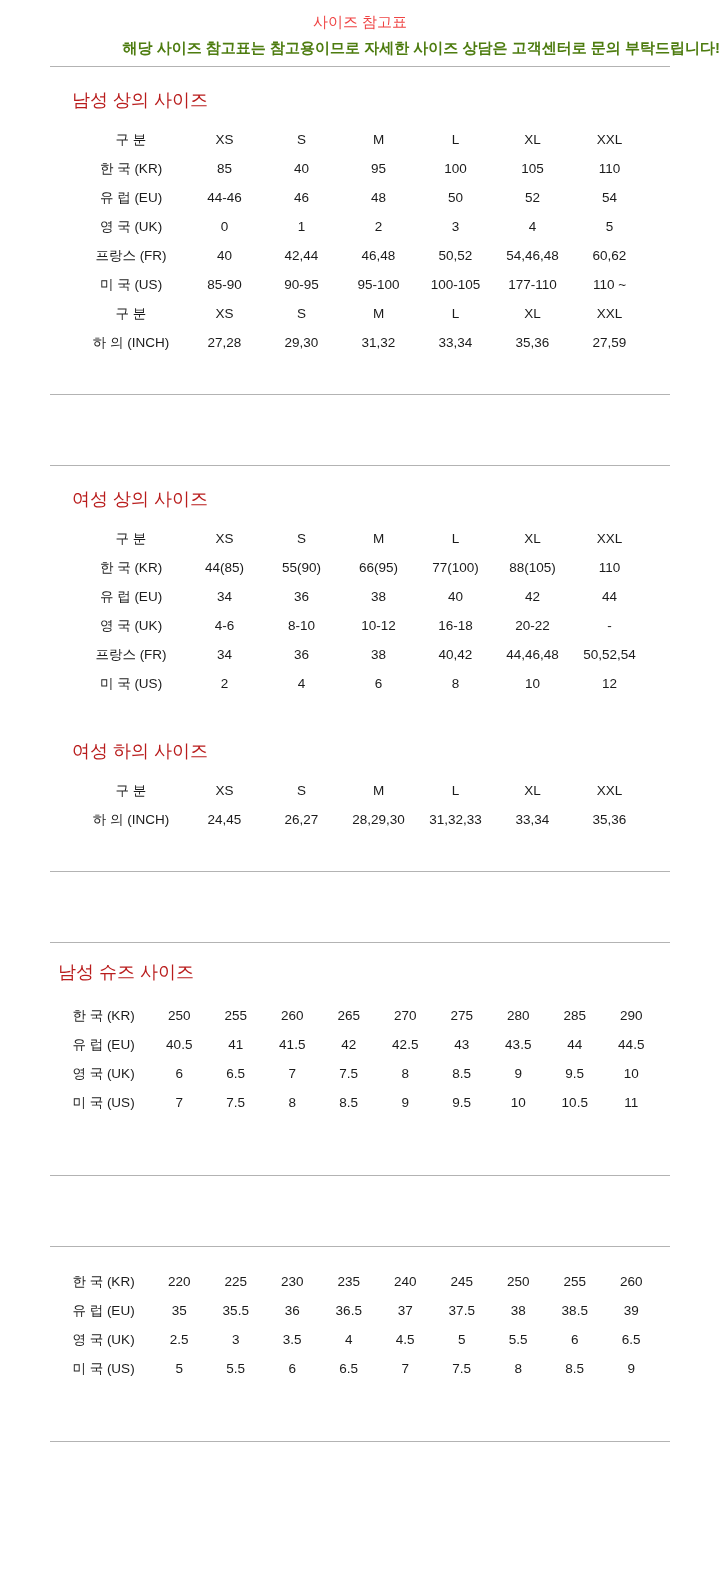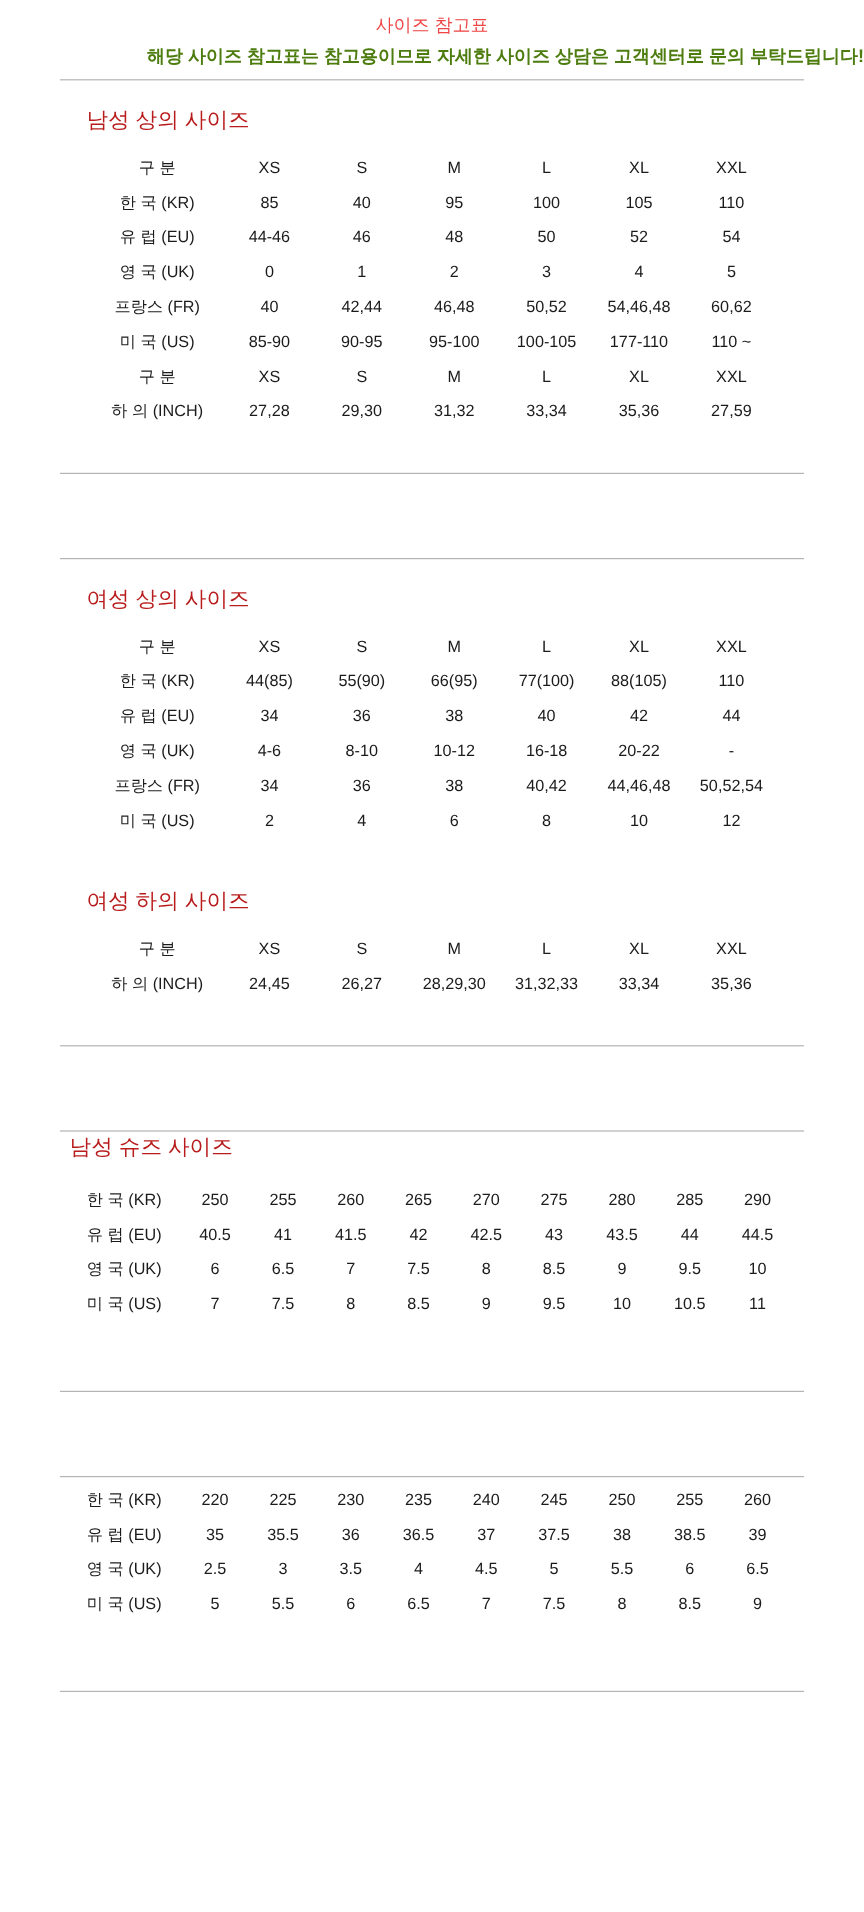--- a/index.html
+++ b/index.html
@@ -41,21 +41,21 @@
     border-top: 1px solid #b3b3b3;
     border-bottom: 1px solid #b3b3b3;
   }
   .group + .group {
     margin-top: 70px;
   }
   .group.apparel {
     padding: 24px 0 37px 0;
   }
   .group.shoes {
-    padding: 4px 0 58px 0;
+    padding: 20px 0 58px 0;
   }
   .section-title {
     margin: 44px 0 16px 22px;
     font-size: 18px;
     line-height: 18px;
     font-weight: 400;
     color: #b91c1c;
   }
   .section-title:first-child {
     margin-top: 0;

